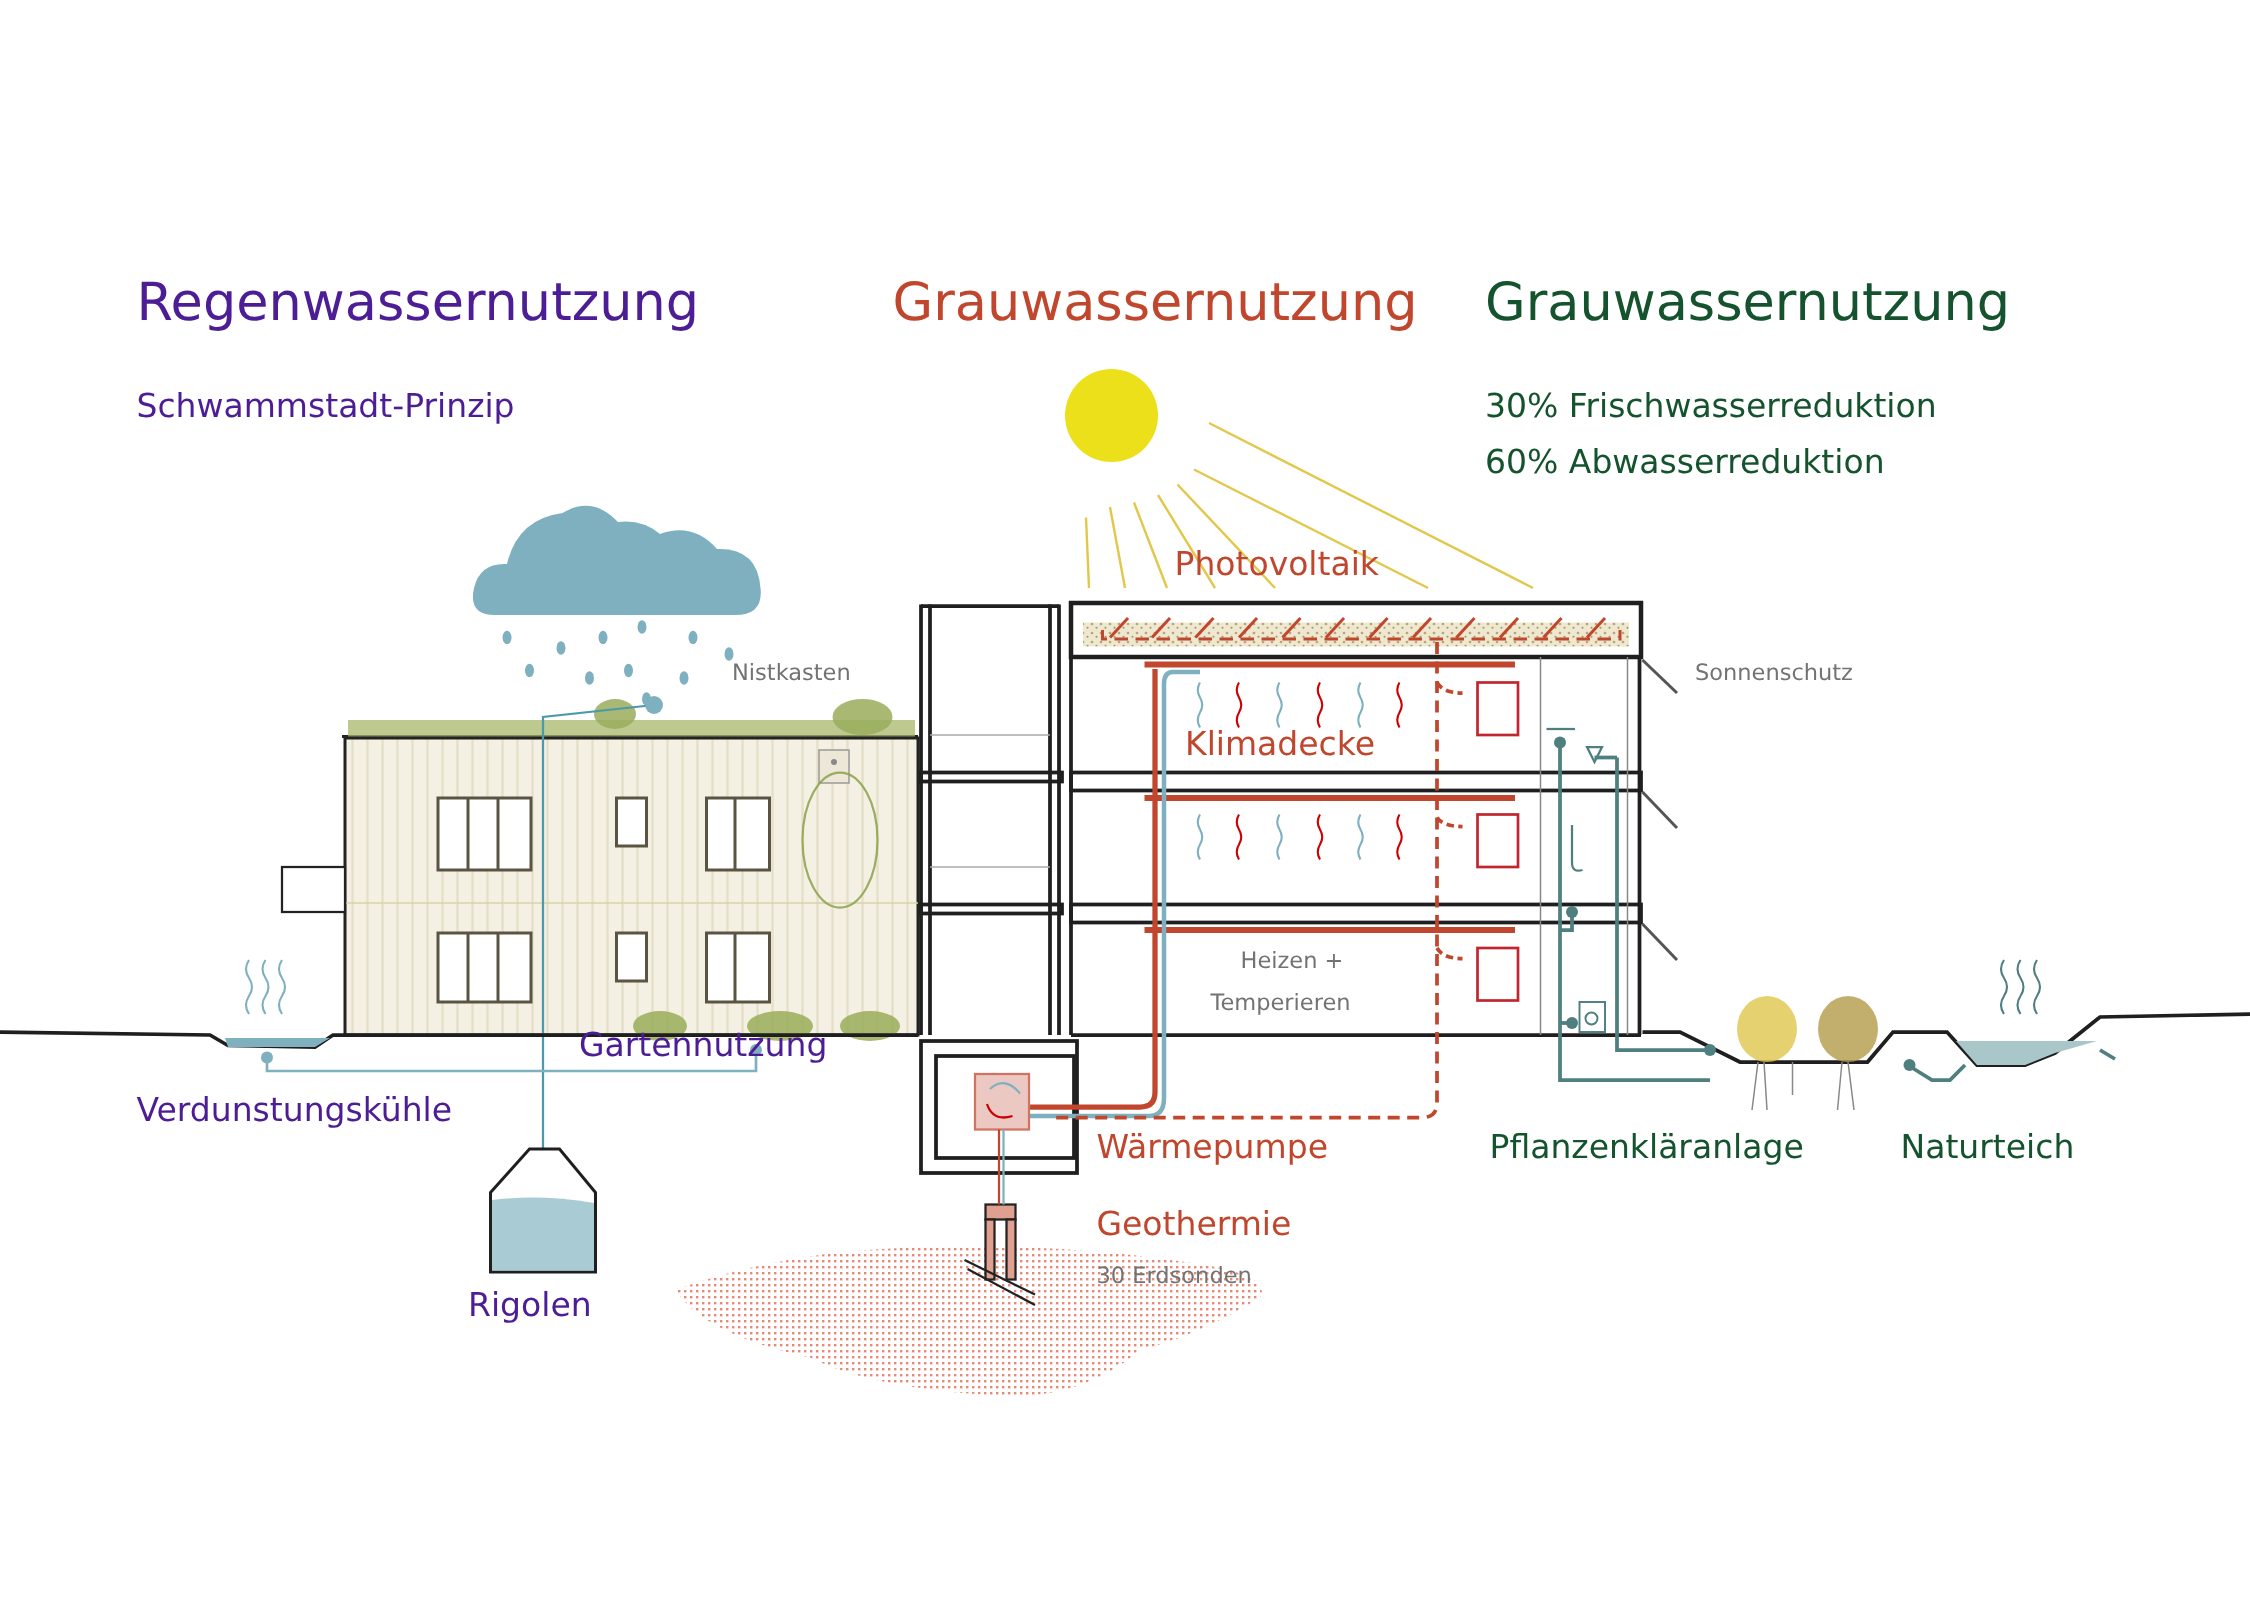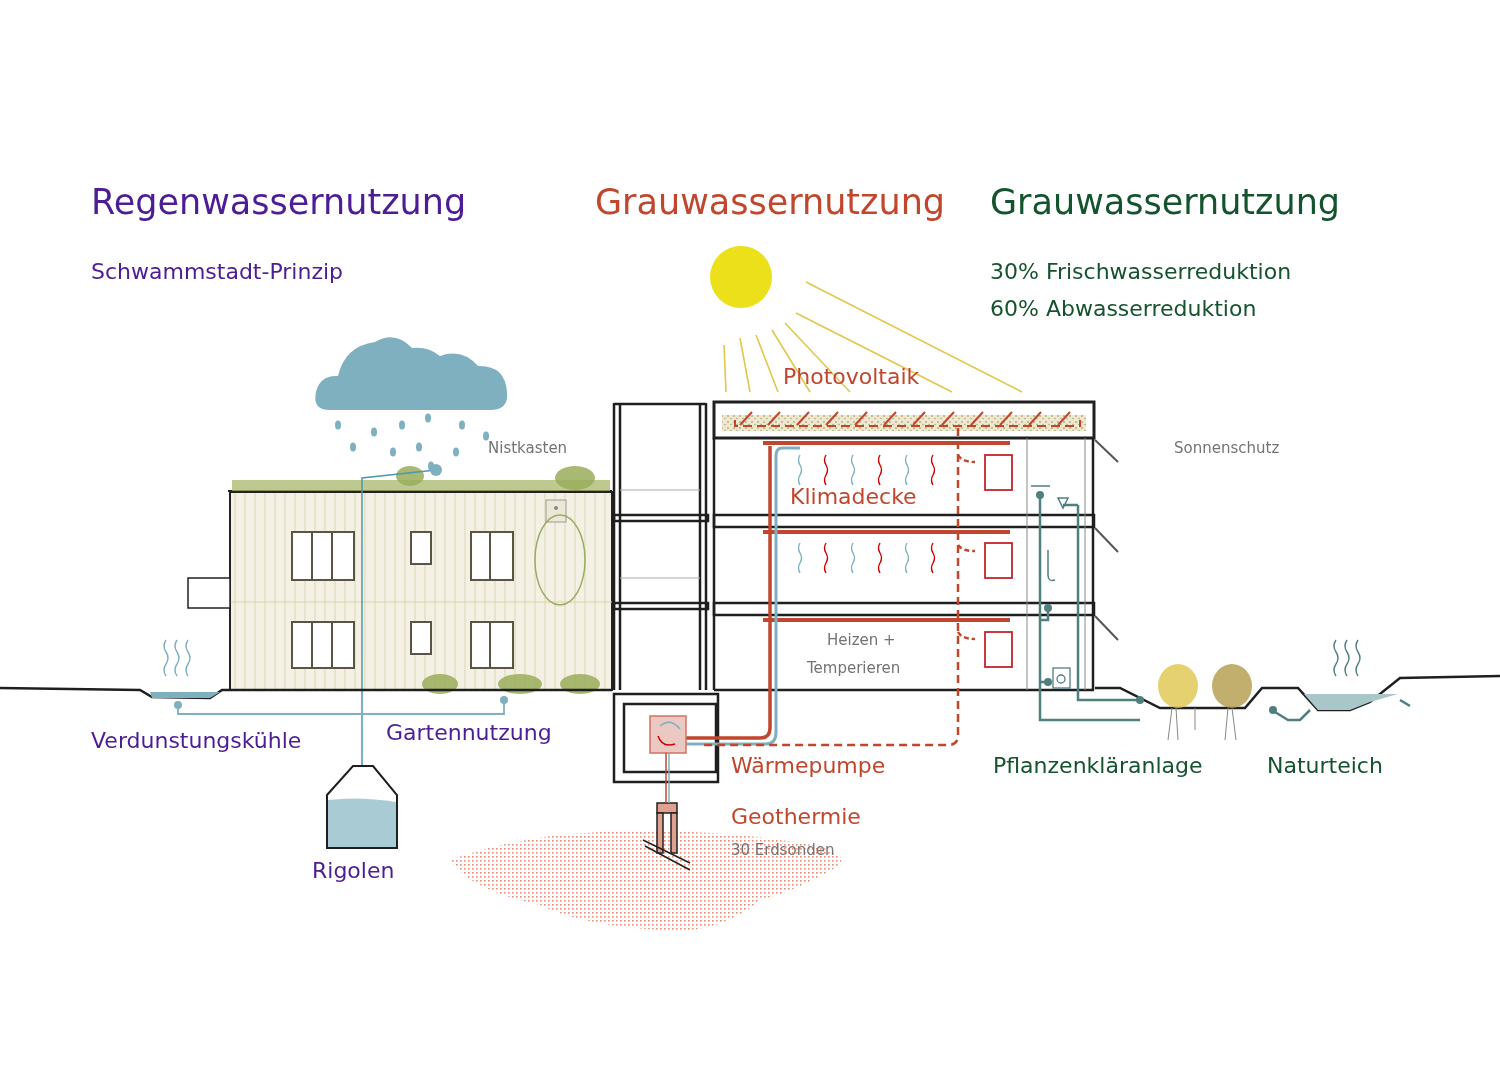--- a/index.html
+++ b/index.html
@@ -279,26 +279,26 @@
 
 <div class="lbl h1 red" style="left:595px;top:185px;">Grauwassernutzung</div>
 
 <div class="lbl h1 teal" style="left:990px;top:185px;">Grauwassernutzung</div>
 <div class="lbl h2 teal" style="left:990px;top:261px;">30% Frischwasserreduktion</div>
 <div class="lbl h2 teal" style="left:990px;top:298px;">60% Abwasserreduktion</div>
 
 <div class="lbl small gray" style="left:488px;top:441px;">Nistkasten</div>
 <div class="lbl h2 red" style="left:783px;top:366px;">Photovoltaik</div>
 <div class="lbl h2 red" style="left:790px;top:486px;">Klimadecke</div>
-<div class="lbl small gray" style="left:1130px;top:441px;margin-left:44px;">Sonnenschutz</div>
+<div class="lbl small gray" style="left:1130px;top:441px;">Sonnenschutz</div>
 <div class="lbl small gray" style="left:827px;top:633px;">Heizen +</div>
 <div class="lbl small gray" style="left:807px;top:661px;">Temperieren</div>
 
 <div class="lbl h2 blue" style="left:91px;top:730px;">Verdunstungskühle</div>
-<div class="lbl h2 blue" style="left:386px;top:722px;">Gartennutzung</div>
+<div class="lbl h2 blue" style="left:386px;top:687px;">Gartennutzung</div>
 <div class="lbl h2 blue" style="left:312px;top:860px;">Rigolen</div>
 
 <div class="lbl h2 red" style="left:731px;top:755px;">Wärmepumpe</div>
 <div class="lbl h2 red" style="left:731px;top:806px;">Geothermie</div>
 <div class="lbl small gray" style="left:731px;top:843px;">30 Erdsonden</div>
 
 <div class="lbl h2 teal" style="left:993px;top:755px;">Pflanzenkläranlage</div>
 <div class="lbl h2 teal" style="left:1267px;top:755px;">Naturteich</div>
 
 </body></html>

